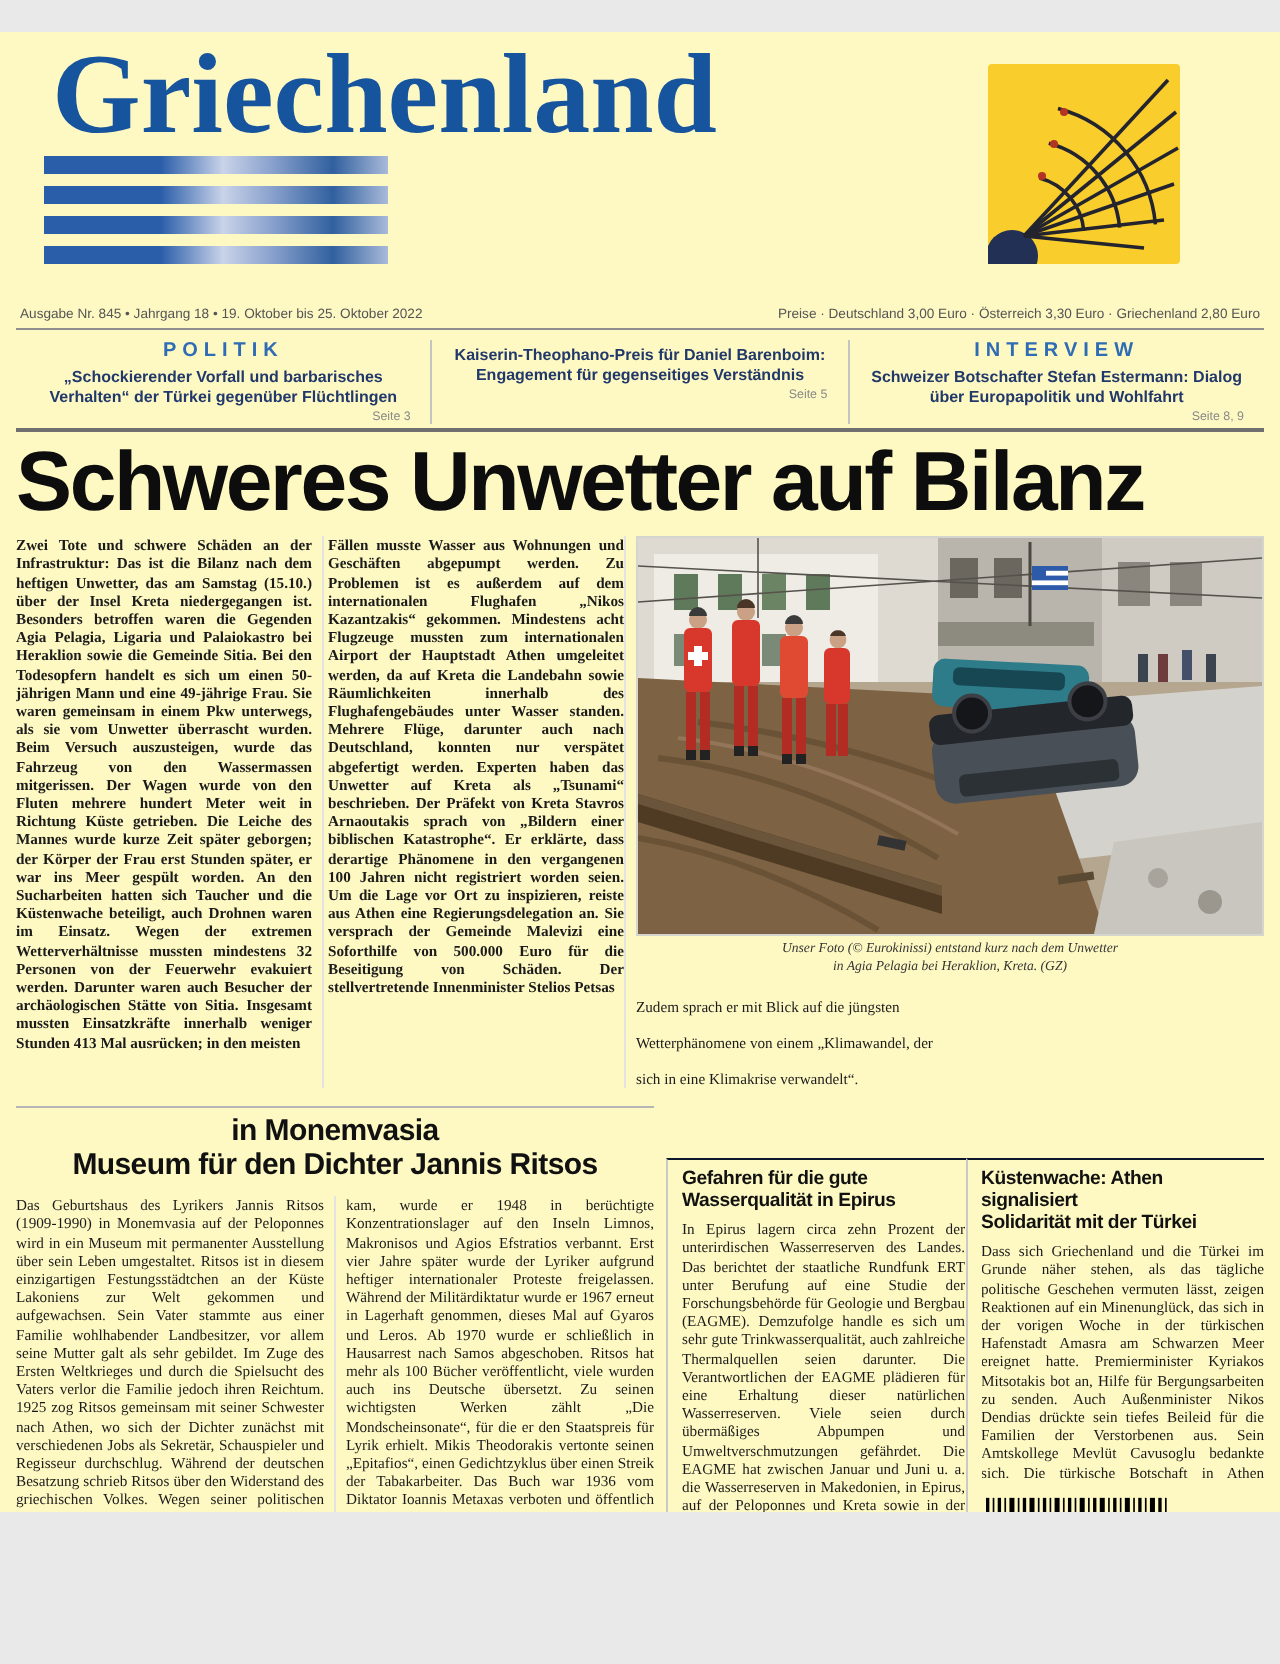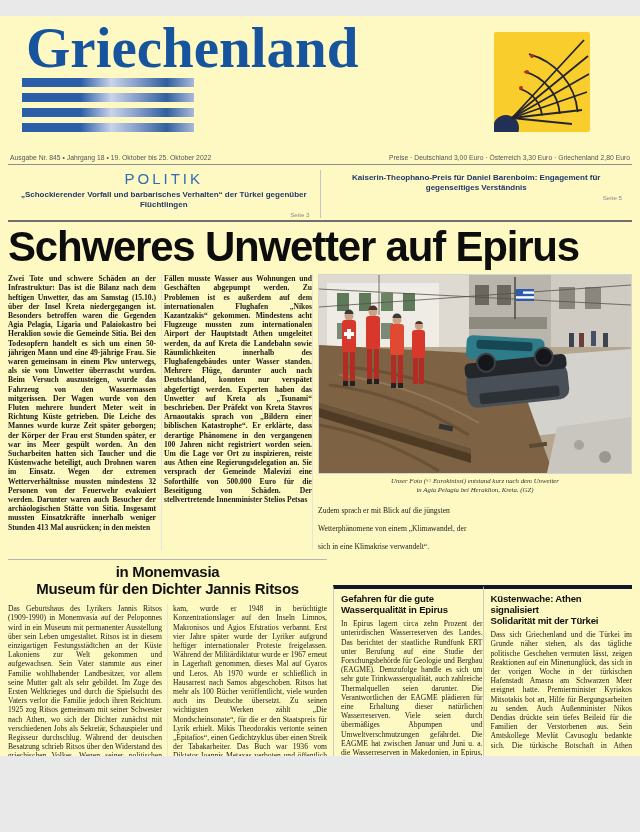--- a/index.html
+++ b/index.html
@@ -21,21 +21,21 @@
 
   
   .info-line{display:flex;justify-content:space-between;font-size:6.8px;color:#555;
              margin-top:8px;padding:0 2px 3px 2px;}
 
   
   .teasers{display:flex;border-top:1.5px solid #8f8f8f;border-bottom:2.5px solid #707070;
            padding:5px 0 2px 0;}
   .teaser{flex:1;padding:0 10px 0 10px;text-align:center;}
   .teaser + .teaser{border-left:1px solid #c4c4c4;}
-  .t-section{color:#2e6cb5;font-weight:normal;font-size:15px;letter-spacing:3px;}
+  .t-section{color:#2e6cb5;font-weight:bold;font-size:10px;letter-spacing:3px;}
   .t-text{color:#21386b;font-weight:bold;font-size:8px;line-height:9.6px;margin-top:3px;}
   .t-page{font-size:6.2px;color:#8a8a8a;text-align:right;margin-top:2px;}
 
   
   h1.lead{margin:3px 0 5px 0;font-size:42px;line-height:44px;font-weight:bold;
           letter-spacing:-1.2px;color:#0d0d0d;}
   .lead-grid{display:flex;height:276px;overflow:hidden;}
   .body{font-family:"Liberation Serif",serif;font-size:7.6px;line-height:9.2px;
         text-align:justify;color:#1b1b1b;}
   .lead-col{width:151px;overflow:hidden;font-weight:bold;}
@@ -49,21 +49,21 @@
   .up-col + .up-col{border-left:1px solid #e3e3e3;margin-left:4px;padding-left:4px;}
 
   
   .bottom{display:flex;margin-top:9px;align-items:flex-start;height:250px;}
   .b-left{width:320px;border-top:1px solid #b5b5b5;padding-top:4px;}
   h2.museum{margin:0;font-size:15px;line-height:16.5px;font-weight:bold;text-align:center;
             letter-spacing:-0.3px;}
   .b-left-cols{display:flex;margin-top:7px;height:182px;overflow:hidden;}
   .bl-col{width:154px;overflow:hidden;}
   .bl-col + .bl-col{border-left:1px solid #e3e3e3;margin-left:5px;padding-left:5px;}
-  .b-side{width:150px;border-top:4px solid #0f172a;margin-top:26px;padding-top:4px;}
+  .b-side{width:150px;border-top:1px solid #0f172a;margin-top:26px;padding-top:4px;}
   .b-side + .b-side{margin-left:0;}
   .b-mid{margin-left:6px;border-left:1px solid #c9c9c9;padding-left:7px;}
   .b-right{border-left:1px solid #c9c9c9;padding-left:7px;margin-left:7px;}
   h3.small-head{margin:0 0 4px 0;font-size:9.6px;line-height:11px;font-weight:bold;
                 letter-spacing:-0.2px;}
   .side-body{height:190px;overflow:hidden;}
   .barcode-wrap{display:flex;align-items:flex-end;gap:6px;margin-top:6px;padding:2px;}
   .bc-digits{font-family:"DejaVu Sans Mono",monospace;font-size:7px;letter-spacing:2.5px;
              text-align:center;margin-top:1px;}
   .bc-top{font-family:"DejaVu Sans Mono",monospace;font-size:7px;letter-spacing:2px;
@@ -117,23 +117,28 @@
   <div class="teasers">
     <div class="teaser">
       <div class="t-section">POLITIK</div>
       <div class="t-text">„Schockierender Vorfall und barbarisches Verhalten“ der Türkei gegenüber Flüchtlingen</div>
       <div class="t-page">Seite 3</div>
     </div>
     <div class="teaser">
       <div class="t-text">Kaiserin-Theophano-Preis für Daniel Barenboim: Engagement für gegenseitiges Verständnis</div>
       <div class="t-page">Seite 5</div>
     </div>
+    <div class="teaser">
+      <div class="t-section">INTERVIEW</div>
+      <div class="t-text">Schweizer Botschafter Stefan Estermann: Dialog über Europapolitik und Wohlfahrt</div>
+      <div class="t-page">Seite 8, 9</div>
+    </div>
   </div>
 
-  <h1 class="lead">Schweres Unwetter auf Epirus</h1>
+  <h1 class="lead">Schweres Unwetter auf Bilanz</h1>
 
   <div class="lead-grid">
     <div class="lead-col body">Zwei Tote und schwere Schäden an der Infrastruktur: Das ist die Bilanz nach dem heftigen Unwetter, das am Samstag (15.10.) über der Insel Kreta niedergegangen ist. Besonders betroffen waren die Gegenden Agia Pelagia, Ligaria und Palaiokastro bei Heraklion sowie die Gemeinde Sitia. Bei den Todesopfern handelt es sich um einen 50-jährigen Mann und eine 49-jährige Frau. Sie waren gemeinsam in einem Pkw unterwegs, als sie vom Unwetter überrascht wurden. Beim Versuch auszusteigen, wurde das Fahrzeug von den Wassermassen mitgerissen. Der Wagen wurde von den Fluten mehrere hundert Meter weit in Richtung Küste getrieben. Die Leiche des Mannes wurde kurze Zeit später geborgen; der Körper der Frau erst Stunden später, er war ins Meer gespült worden. An den Sucharbeiten hatten sich Taucher und die Küstenwache beteiligt, auch Drohnen waren im Einsatz. Wegen der extremen Wetterverhältnisse mussten mindestens 32 Personen von der Feuerwehr evakuiert werden. Darunter waren auch Besucher der archäologischen Stätte von Sitia. Insgesamt mussten Einsatzkräfte innerhalb weniger Stunden 413 Mal ausrücken; in den meisten</div>
     <div class="lead-col body">Fällen musste Wasser aus Wohnungen und Geschäften abgepumpt werden. Zu Problemen ist es außerdem auf dem internationalen Flughafen „Nikos Kazantzakis“ gekommen. Mindestens acht Flugzeuge mussten zum internationalen Airport der Hauptstadt Athen umgeleitet werden, da auf Kreta die Landebahn sowie Räumlichkeiten innerhalb des Flughafengebäudes unter Wasser standen. Mehrere Flüge, darunter auch nach Deutschland, konnten nur verspätet abgefertigt werden. Experten haben das Unwetter auf Kreta als „Tsunami“ beschrieben. Der Präfekt von Kreta Stavros Arnaoutakis sprach von „Bildern einer biblischen Katastrophe“. Er erklärte, dass derartige Phänomene in den vergangenen 100 Jahren nicht registriert worden seien. Um die Lage vor Ort zu inspizieren, reiste aus Athen eine Regierungsdelegation an. Sie versprach der Gemeinde Malevizi eine Soforthilfe von 500.000 Euro für die Beseitigung von Schäden. Der stellvertretende Innenminister Stelios Petsas</div>
 
     <figure class="lead-fig" style="margin:0">
       <svg class="photo" viewBox="0 0 312 198" preserveAspectRatio="none">
         <rect width="312" height="198" fill="#c8c5be"></rect>
         <rect x="0" y="0" width="150" height="80" fill="#dedad2"></rect>
         <rect x="8" y="8" width="112" height="66" fill="#efece5"></rect>

